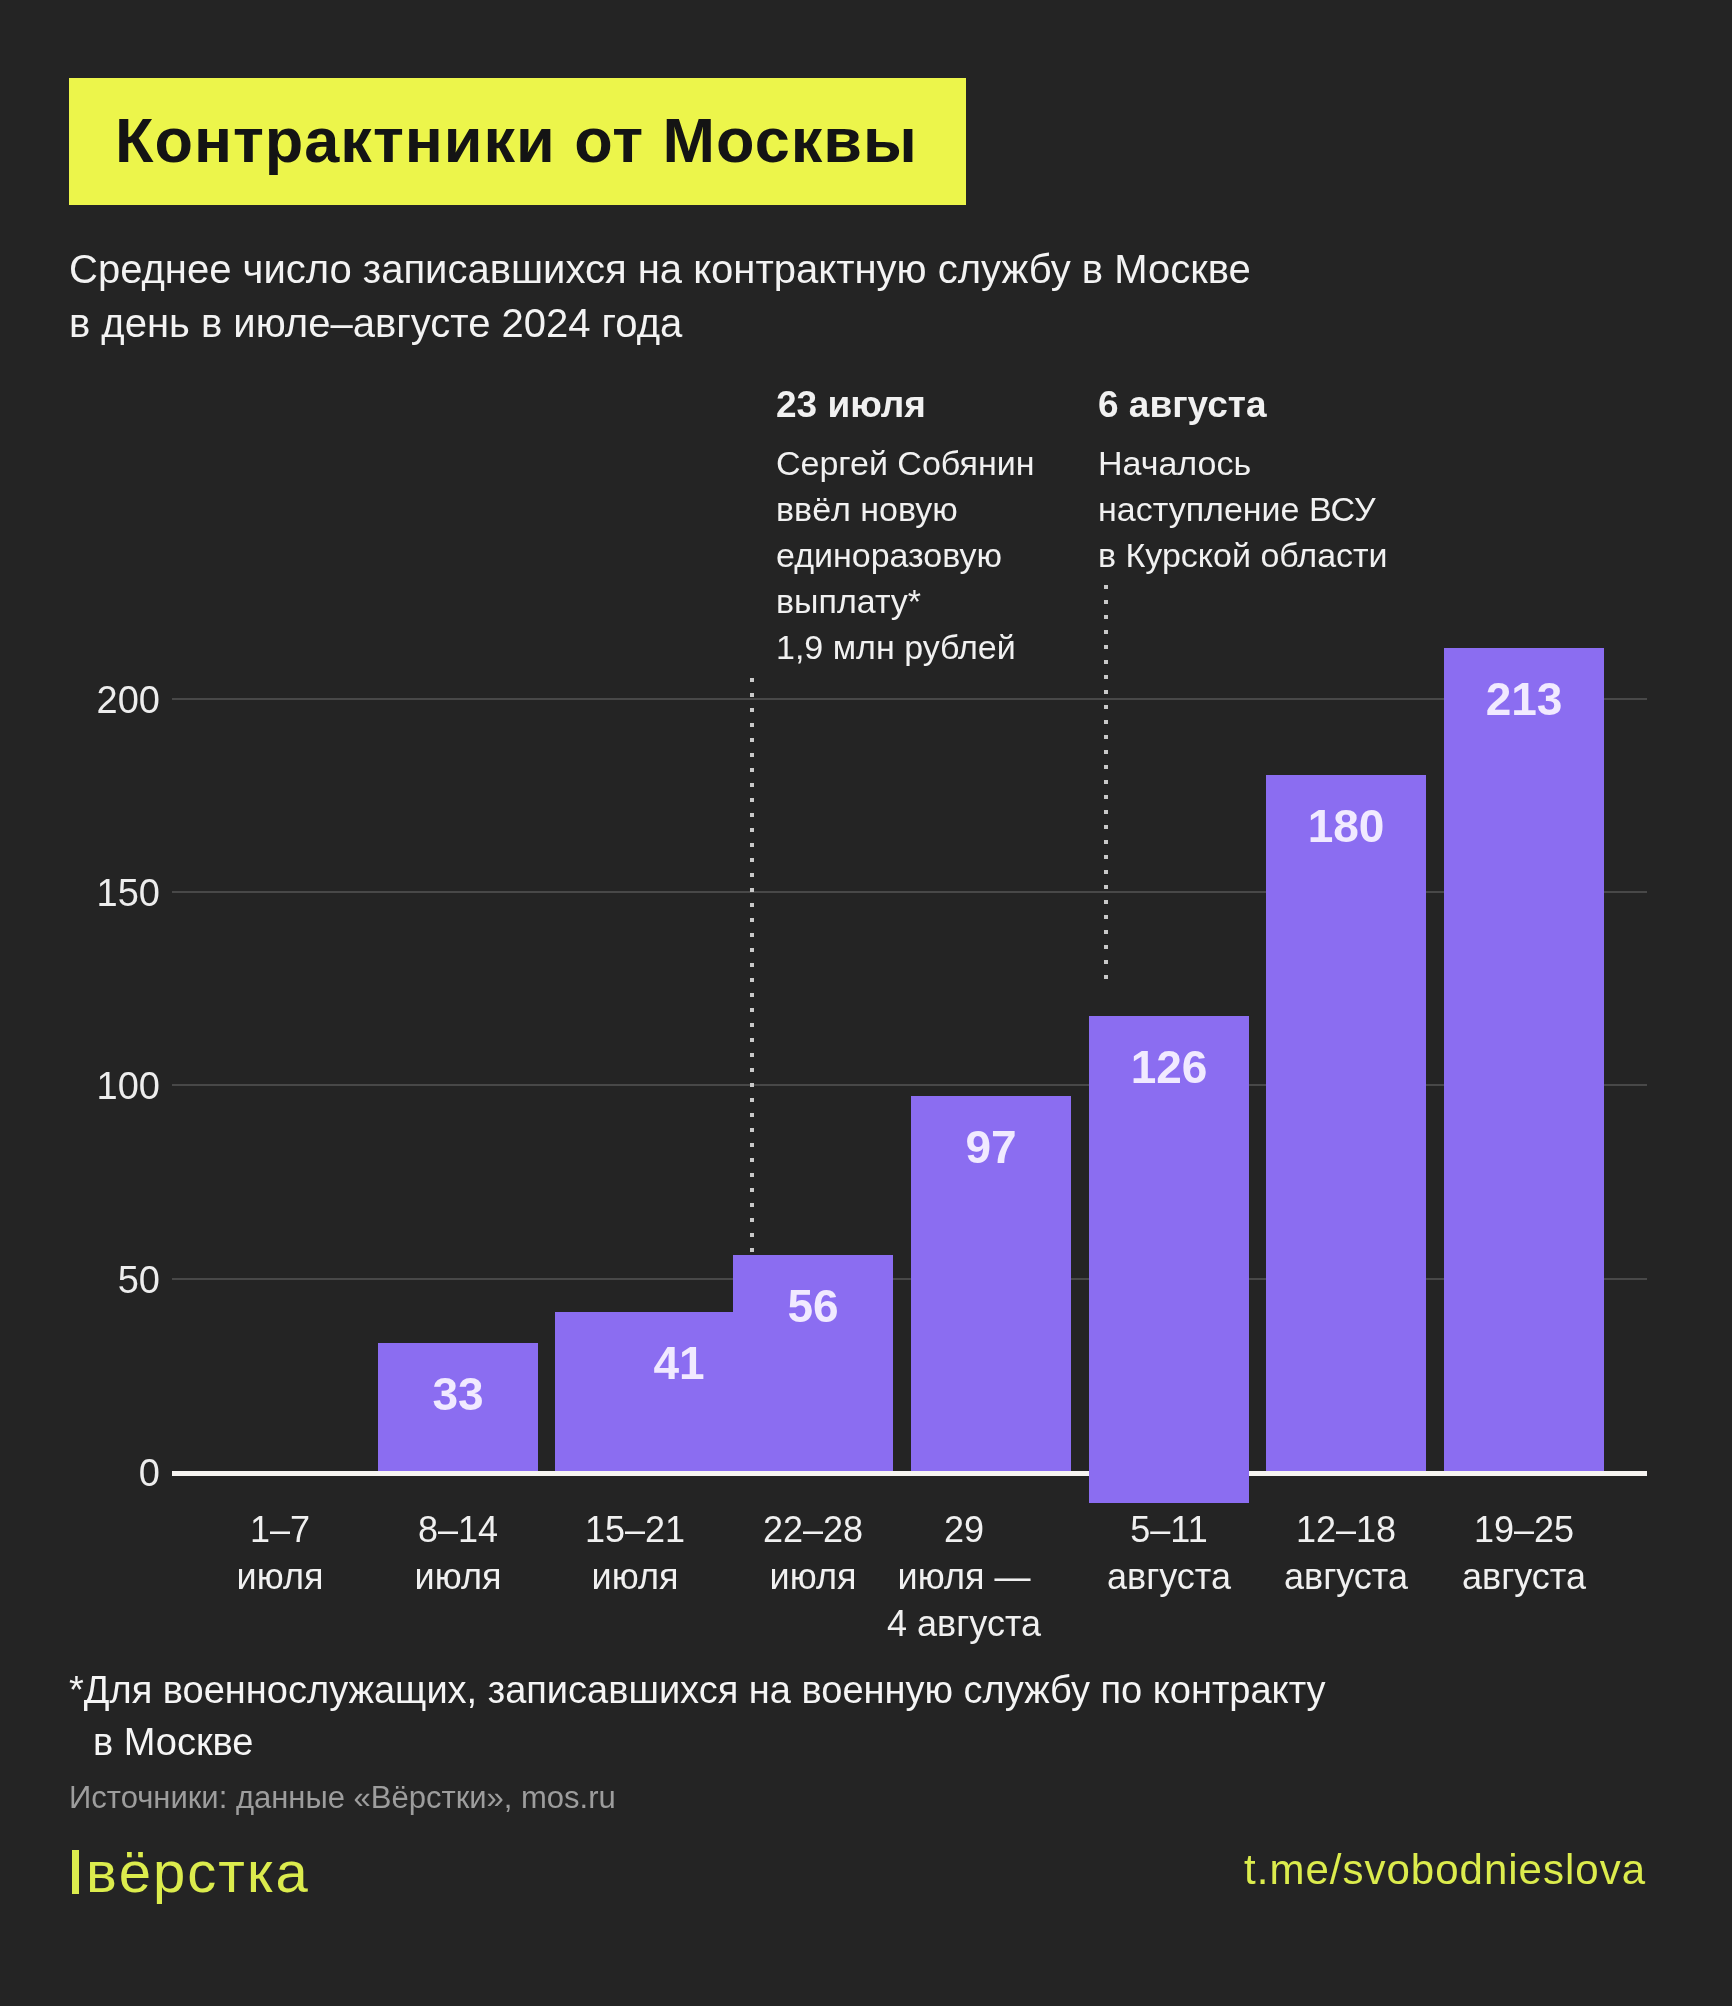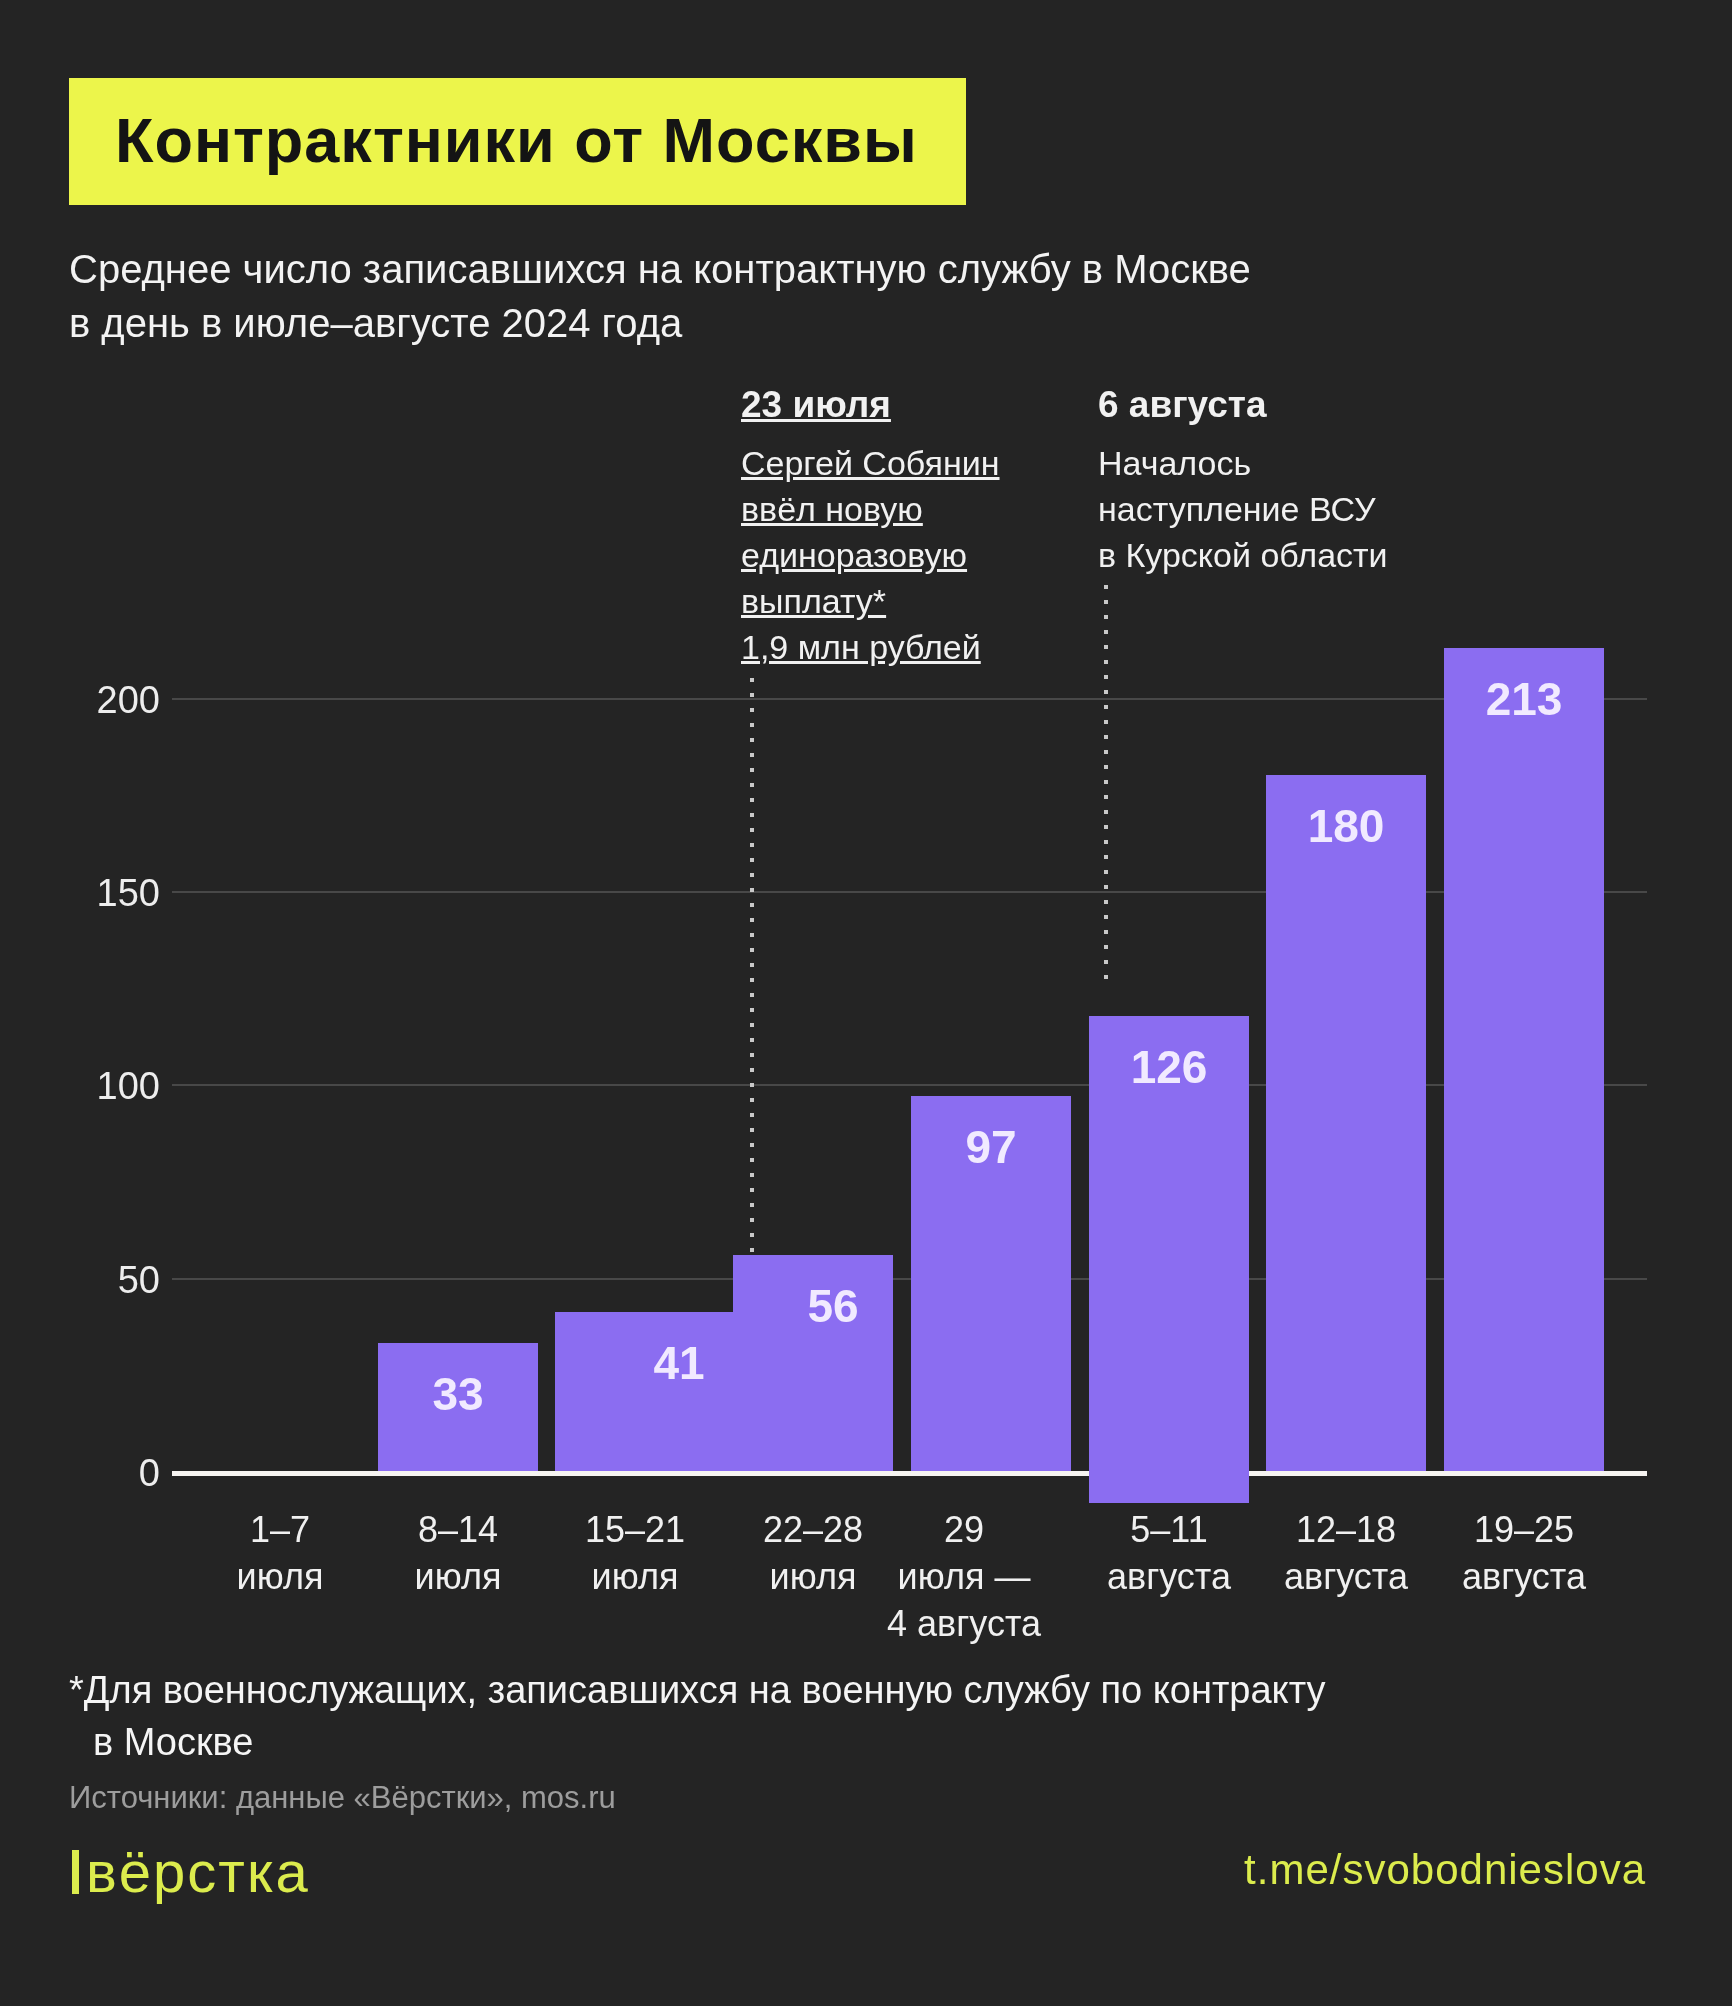--- a/index.html
+++ b/index.html
@@ -12,21 +12,21 @@
     font-size:63px;font-weight:bold;line-height:1;padding:31px 48px 33px 46px;
     letter-spacing:1px;white-space:nowrap;
   }
   .subtitle{
     position:absolute;left:69px;top:242px;color:#f3f3f3;font-size:40px;
     line-height:54px;white-space:pre-line;
   }
   .annotation{position:absolute;top:384px;color:#f1f1f1;}
   .annotation .date{font-size:37px;font-weight:bold;margin-bottom:14px;}
   .annotation .body{font-size:34px;line-height:46px;white-space:pre-line;}
-  #annotation-1{left:741px;text-decoration:underline;}
+  #annotation-1{left:776px;}
   #annotation-2{left:1098px;}
   .dotted-line{
     position:absolute;width:4px;
     background-image:repeating-linear-gradient(to bottom,#c9c9c9 0 4px,transparent 4px 15px);
     z-index:3;
   }
   #dotted-line-1{left:750px;top:678px;height:578px;}
   #dotted-line-2{left:1104px;top:585px;height:403px;}
   .gridline{position:absolute;height:2px;background:#484848;z-index:1;}
   .baseline{position:absolute;height:5px;background:#f6f4f1;z-index:2;}
@@ -113,21 +113,21 @@
       <div class="bar-value" style="color: rgb(241, 234, 255);">33</div>
     </div>
     <div class="xcat" style="left: 348px; top: 1506px;">8–14
 июля</div>
     <div class="bar" style="left: 555px; top: 1312px; width: 160px; height: 159px; background: rgb(139, 109, 241); padding-left: 44px;">
       <div class="bar-value" style="color: rgb(241, 234, 255);">41</div>
     </div>
     <div class="xcat" style="left: 525px; top: 1506px;">15–21
 июля</div>
     <div class="bar" style="left: 733px; top: 1255px; width: 160px; height: 216px; background: rgb(139, 109, 241);">
-      <div class="bar-value" style="color: rgb(241, 234, 255); margin-left: 20px;">56</div>
+      <div class="bar-value" style="color: rgb(241, 234, 255);">56</div>
     </div>
     <div class="xcat" style="left: 703px; top: 1506px;">22–28
 июля</div>
     <div class="bar" style="left: 911px; top: 1096px; width: 160px; height: 375px; background: rgb(139, 109, 241);">
       <div class="bar-value" style="color: rgb(241, 234, 255);">97</div>
     </div>
     <div class="xcat" style="left: 854px; top: 1506px;">29
 июля —
 4 августа</div>
     <div class="bar" style="left: 1089px; top: 984px; width: 160px; height: 487px; background: rgb(139, 109, 241); margin-top: 32px;">

